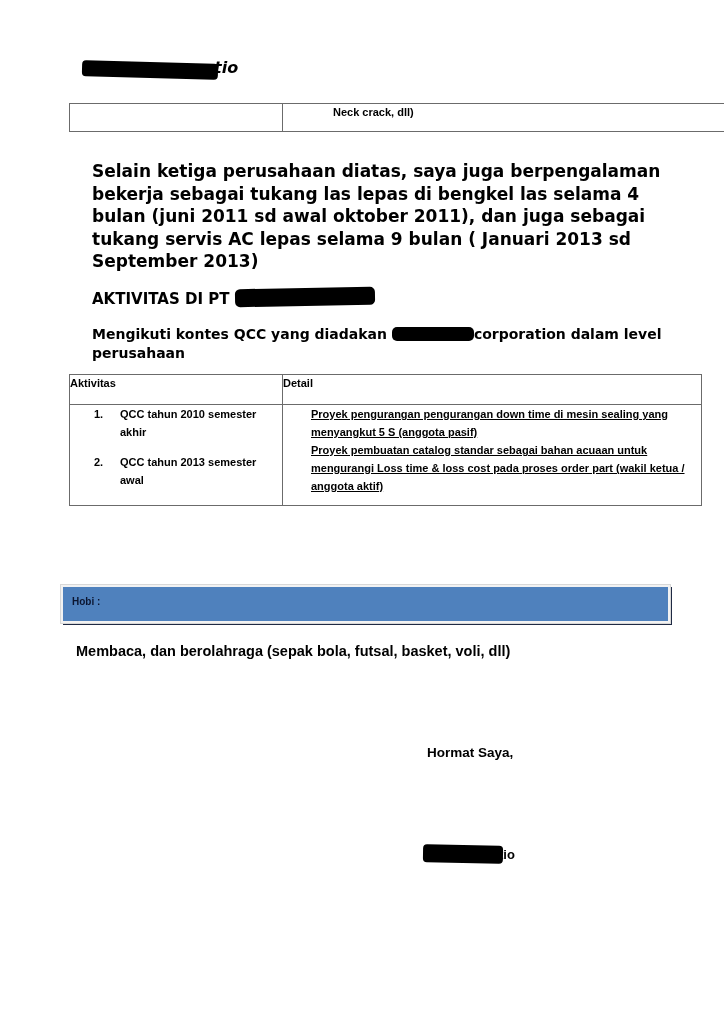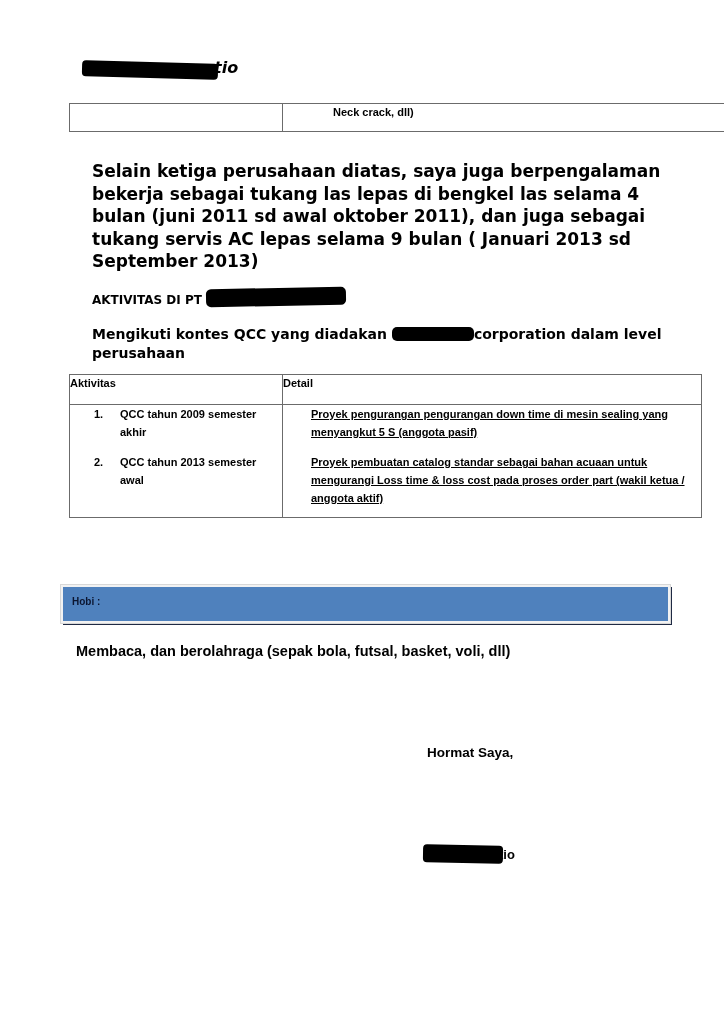--- a/index.html
+++ b/index.html
@@ -13,33 +13,33 @@
   #name-top .txt { position:absolute; left:132px; top:0; white-space:nowrap; }
 
   table.t { position:absolute; border-collapse:collapse; table-layout:fixed; }
   table.t td, table.t th { border:1px solid #6b6b6b; vertical-align:top; padding:0; }
 
   #t1 { left:69px; top:103px; width:659px; height:28px; }
   #t1 td { height:27px; font-size:11px; }
   #t1 .c2 span { display:block; padding:2px 0 0 50px; }
 
   #para { left:76px; top:160px; width:600px; font-size:17px; line-height:22.5px; }
-  #act-title { left:76px; top:288px; font-size:12px; white-space:nowrap; }
+  #act-title { left:76px; top:288px; font-size:15px; white-space:nowrap; }
   #qcc-intro { left:76px; top:325px; width:600px; font-size:14px; line-height:18.5px; }
 
   #t2 { left:69px; top:374px; width:633px; }
   #t2 th { height:27px; font-size:11px; text-align:left; padding-top:2px; }
   #t2 td { font-size:11px; line-height:18px; }
   #t2 .act-cell { padding:0 0 10px 0; }
   #t2 .det-cell { padding:0 10px 10px 28px;text-decoration:underline; }
   .act-item { display:flex; margin-left:24px; margin-top:0px; }
   .act-item + .act-item { margin-top:12px; }
   .act-num { width:26px; flex:none; }
   .act-text { width:160px; }
-  .det-item + .det-item { margin-top:12px; }
+  .det-item + .det-item { }
   .body-row td { padding-top:2px; }
 
   #hobi-box { left:61px; top:585px; width:605px; height:34px; background:#4f81bd;
               border:2px solid #f2f2f2; outline:1px solid #d8d8d8;
               box-shadow:2px 2px 0 #1f2a44; }
   #hobi-label { position:absolute; left:9px; top:9px; font-size:10px; color:#0b1530; }
   #hobi-text { left:76px; top:643px; font-size:14.5px; white-space:nowrap;text-align:center; }
 
   #closing { left:427px; top:745px; font-size:13.5px; white-space:nowrap; }
   #name-bottom { left:423px; top:845px; font-size:13px; }
@@ -87,21 +87,21 @@
     </colgroup>
   <tbody>
       <tr>
     <th>Aktivitas</th>
     <th>Detail</th>
   </tr>
   <tr class="body-row">
     <td class="act-cell">
       <div class="act-item">
         <span class="act-num">1.</span>
-        <span class="act-text">QCC tahun 2009 semester akhir</span>
+        <span class="act-text">QCC tahun 2010 semester akhir</span>
       </div>
       <div class="act-item">
         <span class="act-num">2.</span>
         <span class="act-text">QCC tahun 2013 semester awal</span>
       </div>
     </td>
     <td class="det-cell">
       <div class="det-item">Proyek pengurangan pengurangan down time di mesin sealing yang menyangkut 5 S (anggota pasif)</div>
       <div class="det-item">Proyek pembuatan catalog standar sebagai bahan acuaan untuk mengurangi Loss time &amp; loss cost pada proses order part (wakil ketua / anggota aktif)</div>
     </td>

